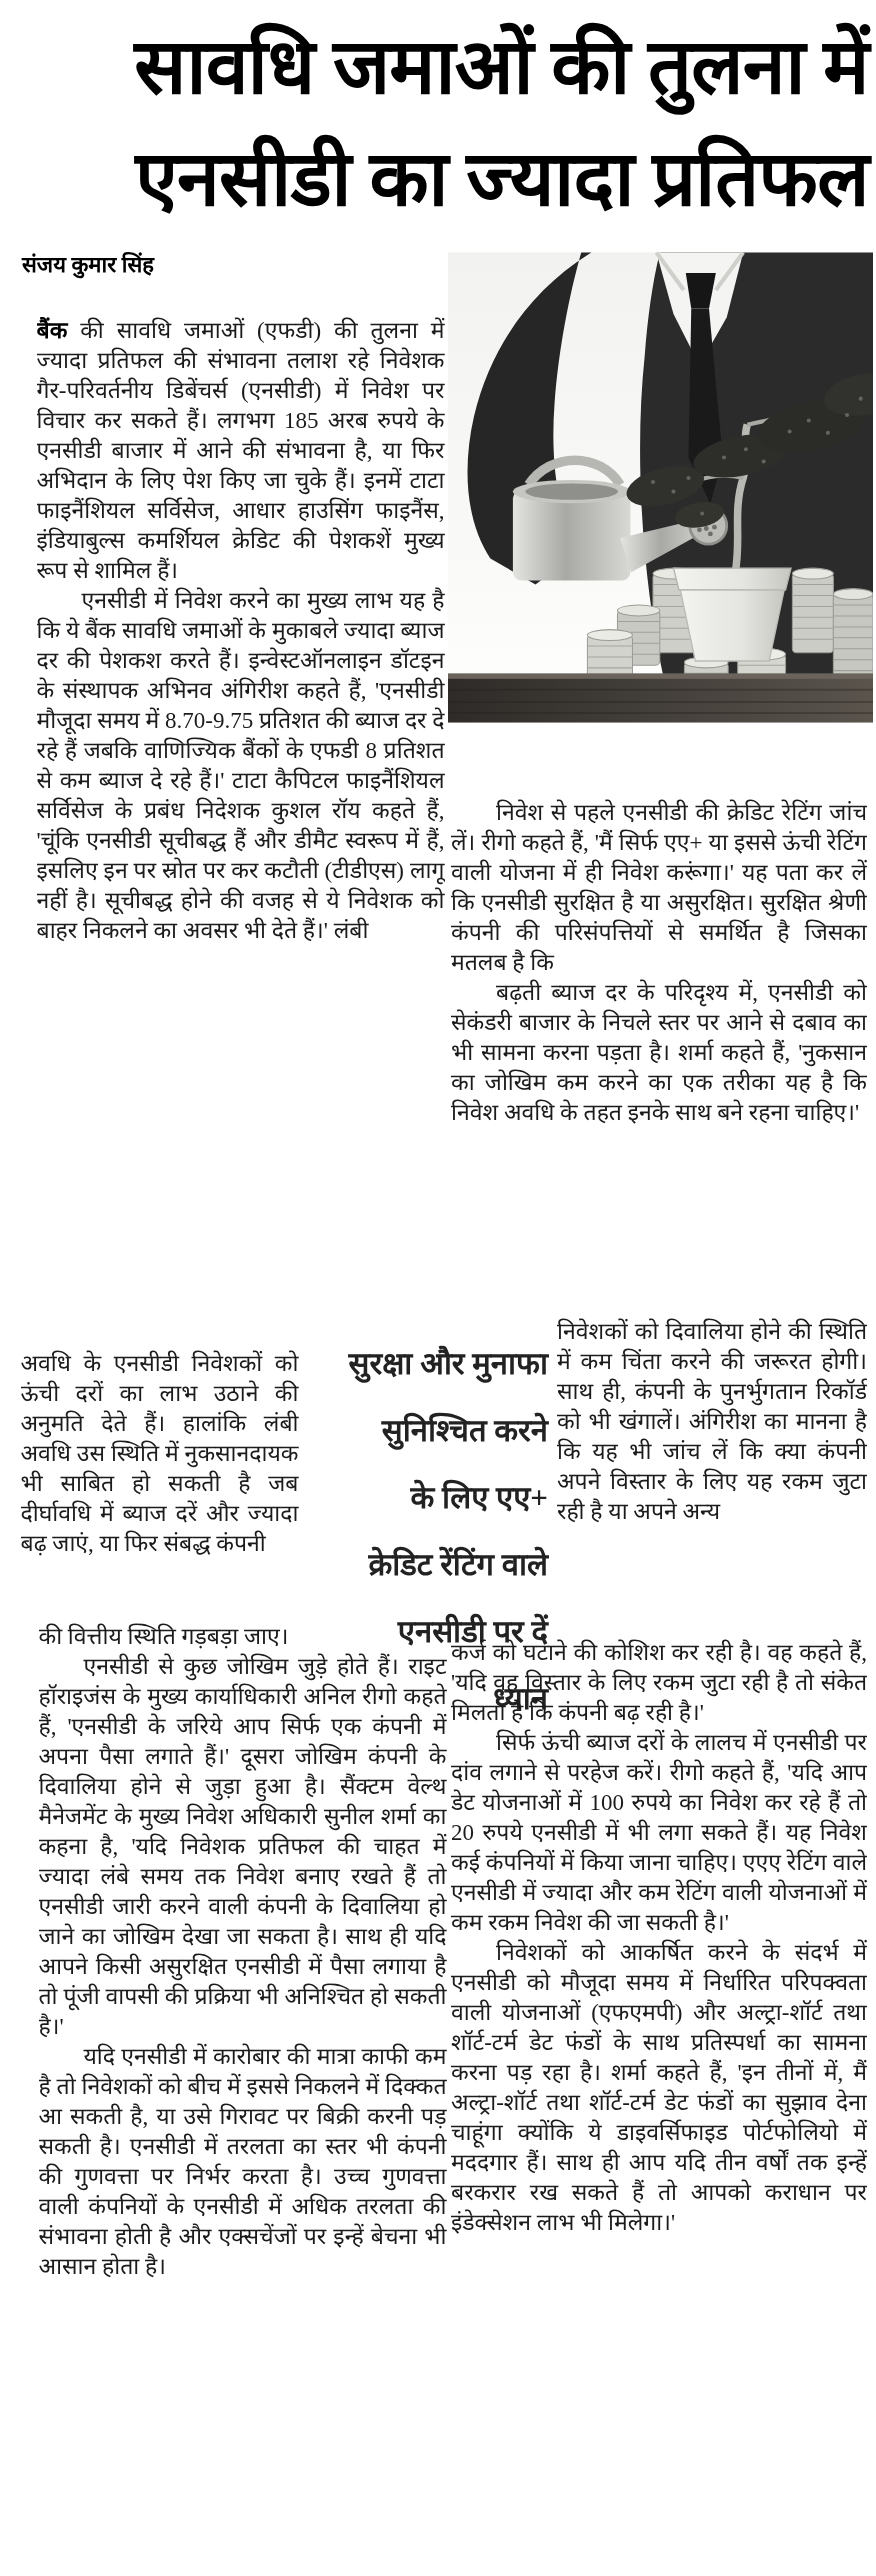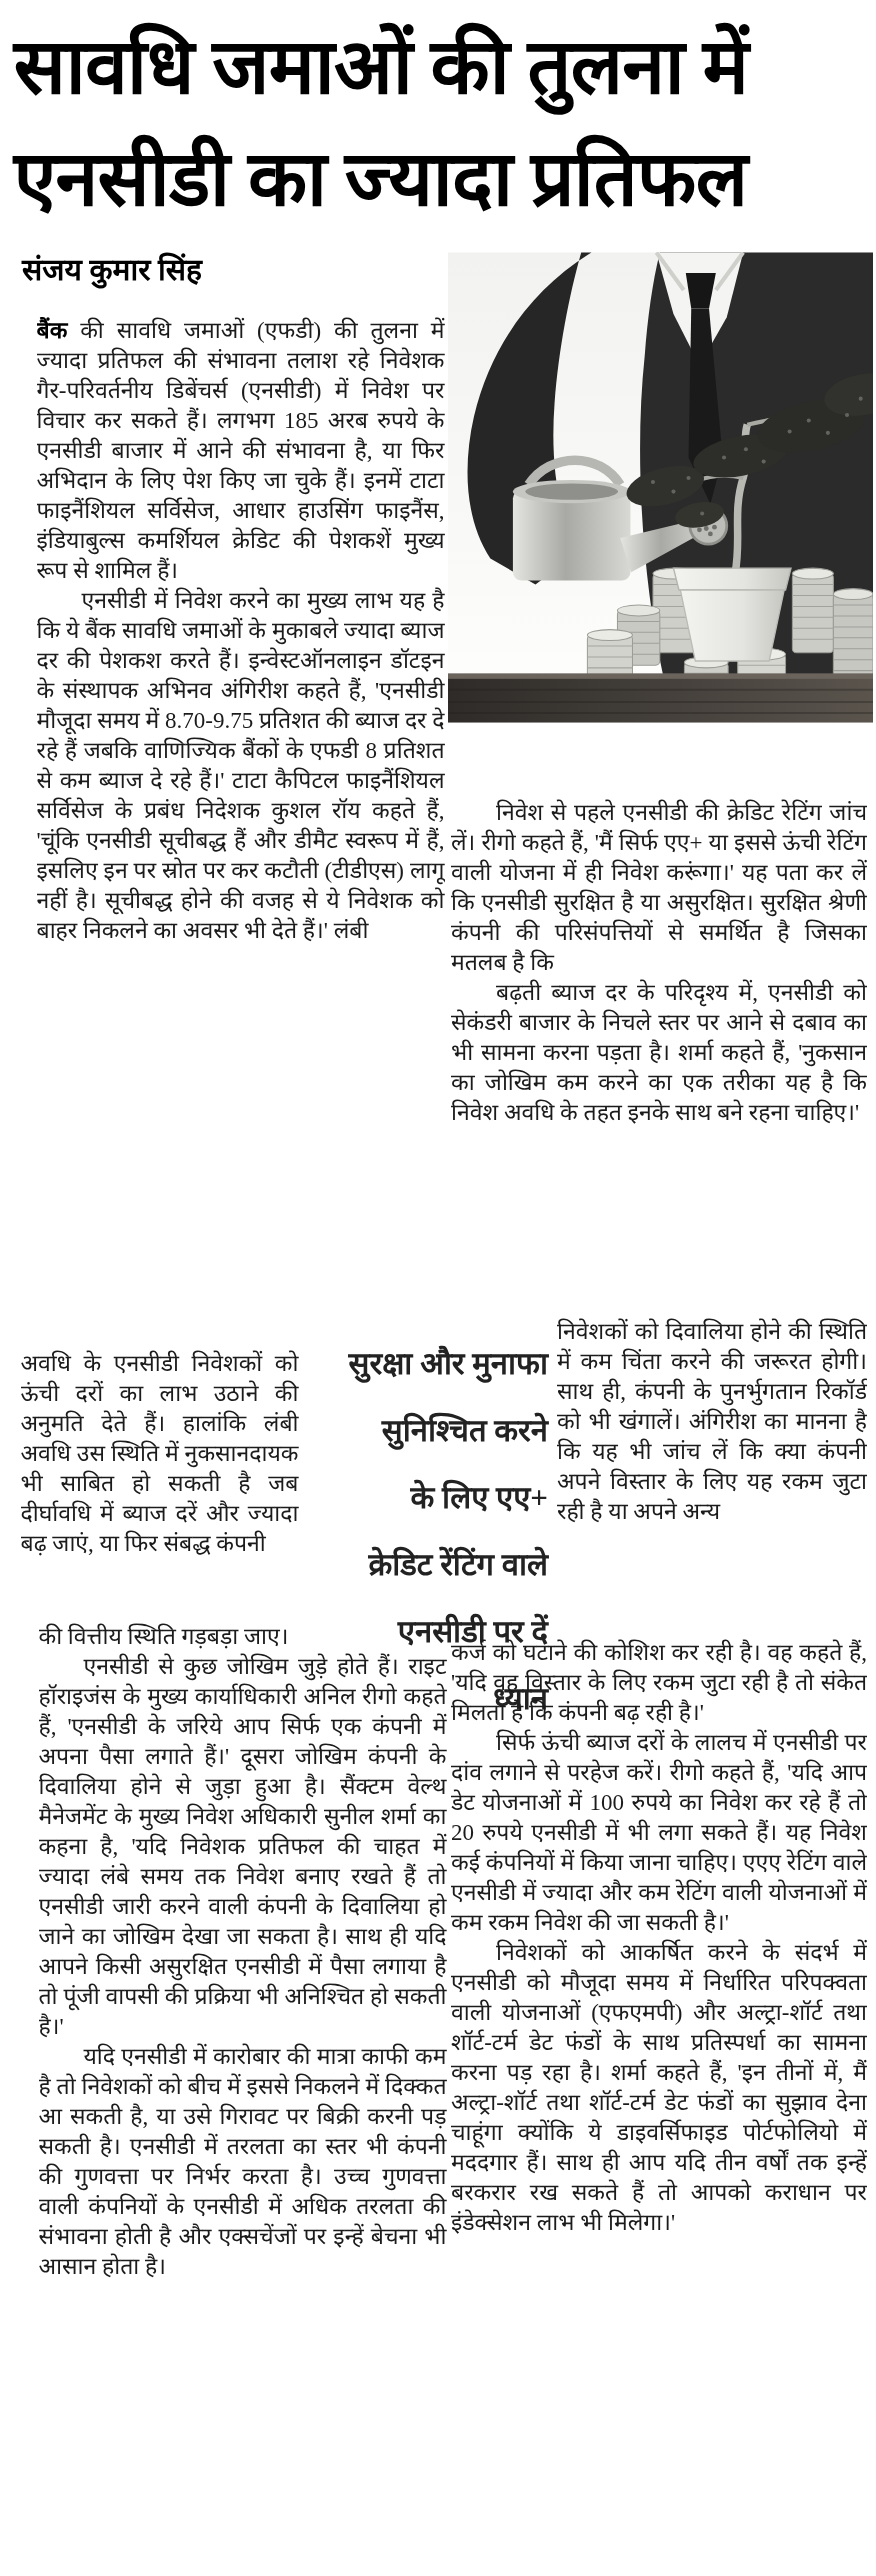--- a/index.html
+++ b/index.html
@@ -5,25 +5,25 @@
   html,body{margin:0;padding:0;background:#e9e9e7;}
   #page{
     position:relative; width:877px; height:2576px; margin:0 auto;
     background:#ffffff; color:#1b1b1b;
     font-family:"Liberation Serif", serif;
     overflow:hidden;
   }
   .headline{
     position:absolute; left:13.7px; top:11px; width:855px; height:233px;
     margin:0; font-size:77px; line-height:112px; font-weight:700; color:#000;
-    white-space:pre-line; letter-spacing:-0.7px;
+    white-space:pre-line; letter-spacing:-0.7px;text-align:right;
   }
   .byline{
     position:absolute; left:22px; top:248px; width:383px;
-    font-size:30px; font-weight:700; color:#000;
+    font-size:22px; font-weight:700; color:#000;
   }
   .photo{
     position:absolute; left:448px; top:252px; width:425px; height:471px; margin:0;
   }
   .seg{
     position:absolute; overflow:hidden;
     font-size:23px; line-height:30px; text-align:justify;
   }
   .seg p{margin:0; padding:0;}
   .seg p.ind{text-indent:45px;}

